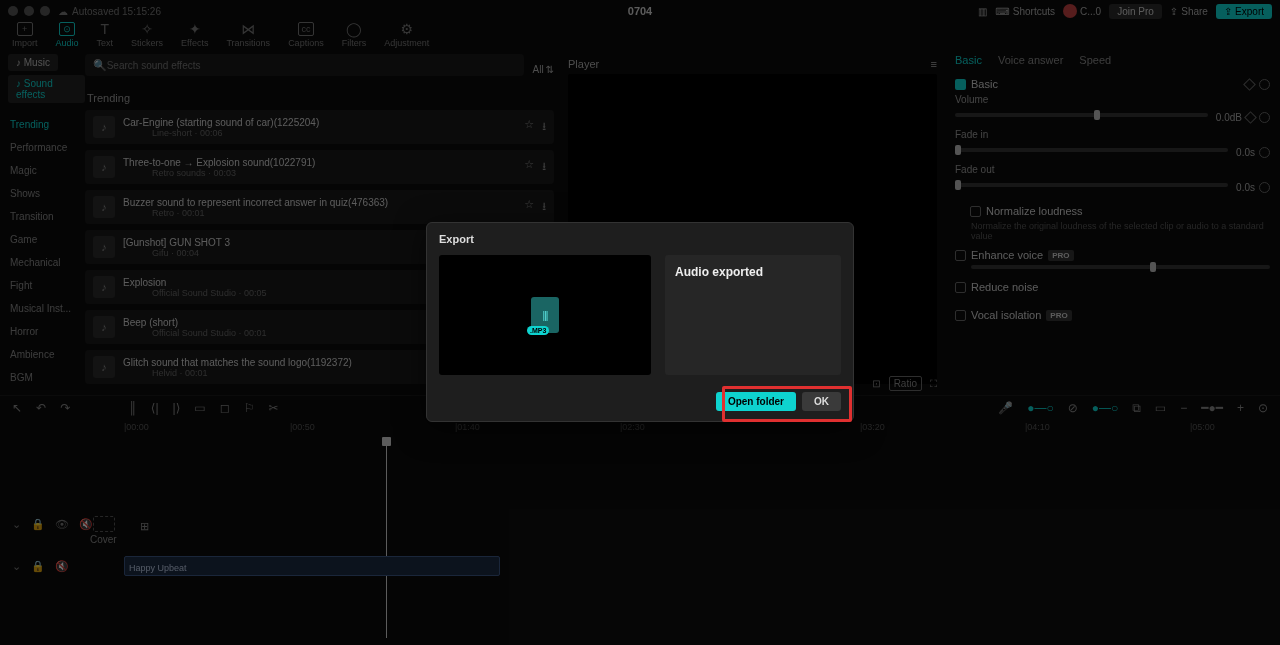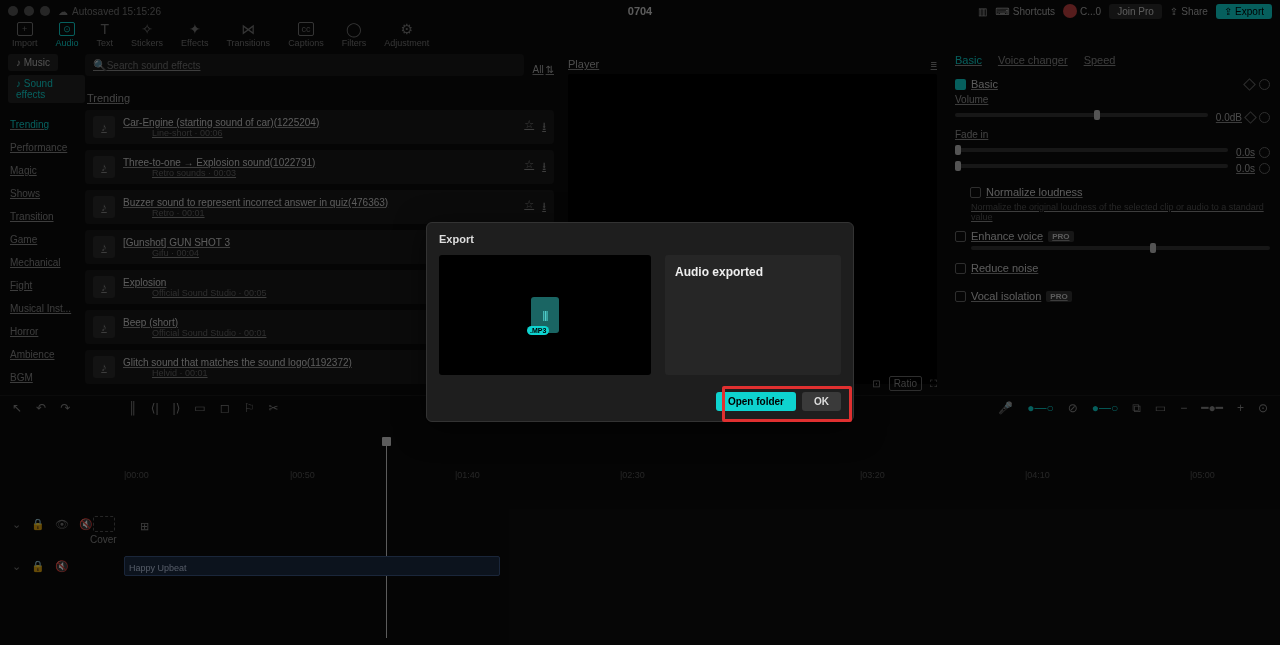--- a/index.html
+++ b/index.html
@@ -19,21 +19,21 @@
 .ttl-right .linkish {color:#aaa; font-size:10px; display:flex; align-items:center; gap:3px;}
 
 
 .toolbar { height: 28px; display:flex; align-items:flex-start; gap:18px; padding:0 12px; }
 .tbtn { display:flex; flex-direction:column; align-items:center; gap:2px; color:#777; font-size:9px; }
 .tbtn.active { color:#0ed3cf; }
 .tbicon { width:16px; height:14px; border:1px solid currentColor; border-radius:2px; display:flex; align-items:center; justify-content:center; font-size:9px;}
 .tbicon.noborder{border:none;font-size:14px;}
 
 
-.main { display:flex; height: 345px; text-decoration: underline; }
+.main { display:flex; height: 345px; }
 .col-l { width:85px; padding:4px 0 0 8px; }
 .col-l .chip { display:inline-block; padding:3px 8px; background:#222; color:#bbb; border-radius:3px; font-size:10px; margin-bottom:4px;}
 .col-l .chip.active{ color:#0ed3cf; }
 .catlist { margin-top:6px; }
 .catlist div { color:#888; font-size:10px; padding:6px 2px; }
 .catlist div.active { color:#0ed3cf; }
 
 .col-m { width:475px; padding:4px 6px 0 0; }
 .search { background:#1a1a1a; border-radius:4px; height:22px; display:flex; align-items:center; padding:0 8px; margin-bottom:8px; }
 .searchrow { display:flex; align-items:center; gap:8px;}
@@ -67,21 +67,21 @@
 .resetdot{ width:11px; height:11px; border:1px solid #666; border-radius:50%;}
 .badge{ background:#333; color:#ccc; padding:1px 4px; font-size:8px; border-radius:2px; font-weight:bold;}
 .subtxt{ color:#555; font-size:9px; margin:2px 0 8px 16px;}
 .diamond{width:9px;height:9px;border:1px solid #666;transform:rotate(45deg);}
 
 
 .timeline { height:250px; border-top:1px solid #1a1a1a; }
 .tltools{ height:24px; display:flex; align-items:center; gap:14px; padding:0 12px; color:#888; font-size:12px;}
 .tltools .spacer{flex:1;}
 .ruler{ height:18px; position:relative; color:#555; font-size:9px;}
-.ruler span{ position:absolute; top:2px;margin-top:48px;}
+.ruler span{ position:absolute; top:2px;}
 .playhead{ position:absolute; top:0; bottom:0; width:1px; background:#ccc; left:386px;}
 .playhead::before{content:''; position:absolute; top:-1px; left:-4px; width:9px; height:9px; background:#ccc; border-radius:1px;}
 .tlbody{ position:relative; height:200px;}
 .coverbox{ position:absolute; left:90px; top:78px; width:28px; color:#888; font-size:10px;}
 .coverbox .frm{ width:22px; height:16px; border:1px dashed #555; margin:0 auto 2px auto; border-radius:2px;}
 .trackctl{ position:absolute; left:12px; color:#777; display:flex; gap:10px; font-size:11px;}
 .clip{ position:absolute; left:124px; top:118px; width:376px; height:20px; background:#1c2a42; border:1px solid #3a5580; border-radius:2px; color:#b8c8e0; font-size:9px; padding:6px 4px;}
 
 
 .modal{ position:absolute; left:426px; top:222px; width:428px; height:200px; background:#1e1e1e; border:1px solid #333; border-radius:6px; z-index:20; padding:10px 12px; box-shadow:0 6px 30px rgba(0,0,0,0.6);}
@@ -267,21 +267,21 @@
       <span class="spacer"></span>
       <span>⊡</span>
       <span class="switchbox">Ratio</span>
       <span>⛶</span>
     </div>
   </div>
 
   <div class="col-r2">
     <div class="ptabs">
       <span class="active">Basic</span>
-      <span>Voice changer</span>
+      <span>Voice answer</span>
       <span>Speed</span>
     </div>
     <div class="sectitle">
         <span class="cbox"></span>
         <span>Basic</span>
         <span style="flex:1"></span>
         <span class="diamond"></span> 
         <span class="resetdot"></span>
       </div>
     <div class="prow">
@@ -301,20 +301,23 @@
         <span>Fade in</span>
       </div>
     <div style="display:flex;align-items:center;gap:8px;">
         <div class="slider" style="flex:1">
           <div class="thumb" style="left:0"></div>
         </div>
         <span class="valbox">
           <span>0.0s</span>
           <span class="resetdot"></span>
         </span>
+      </div>
+    <div class="prow">
+        <span>Fade out</span>
       </div>
     <div style="display:flex;align-items:center;gap:8px;">
         <div class="slider" style="flex:1">
           <div class="thumb" style="left:0"></div>
         </div>
         <span class="valbox">
           <span>0.0s</span>
           <span class="resetdot"></span>
         </span>
       </div>

